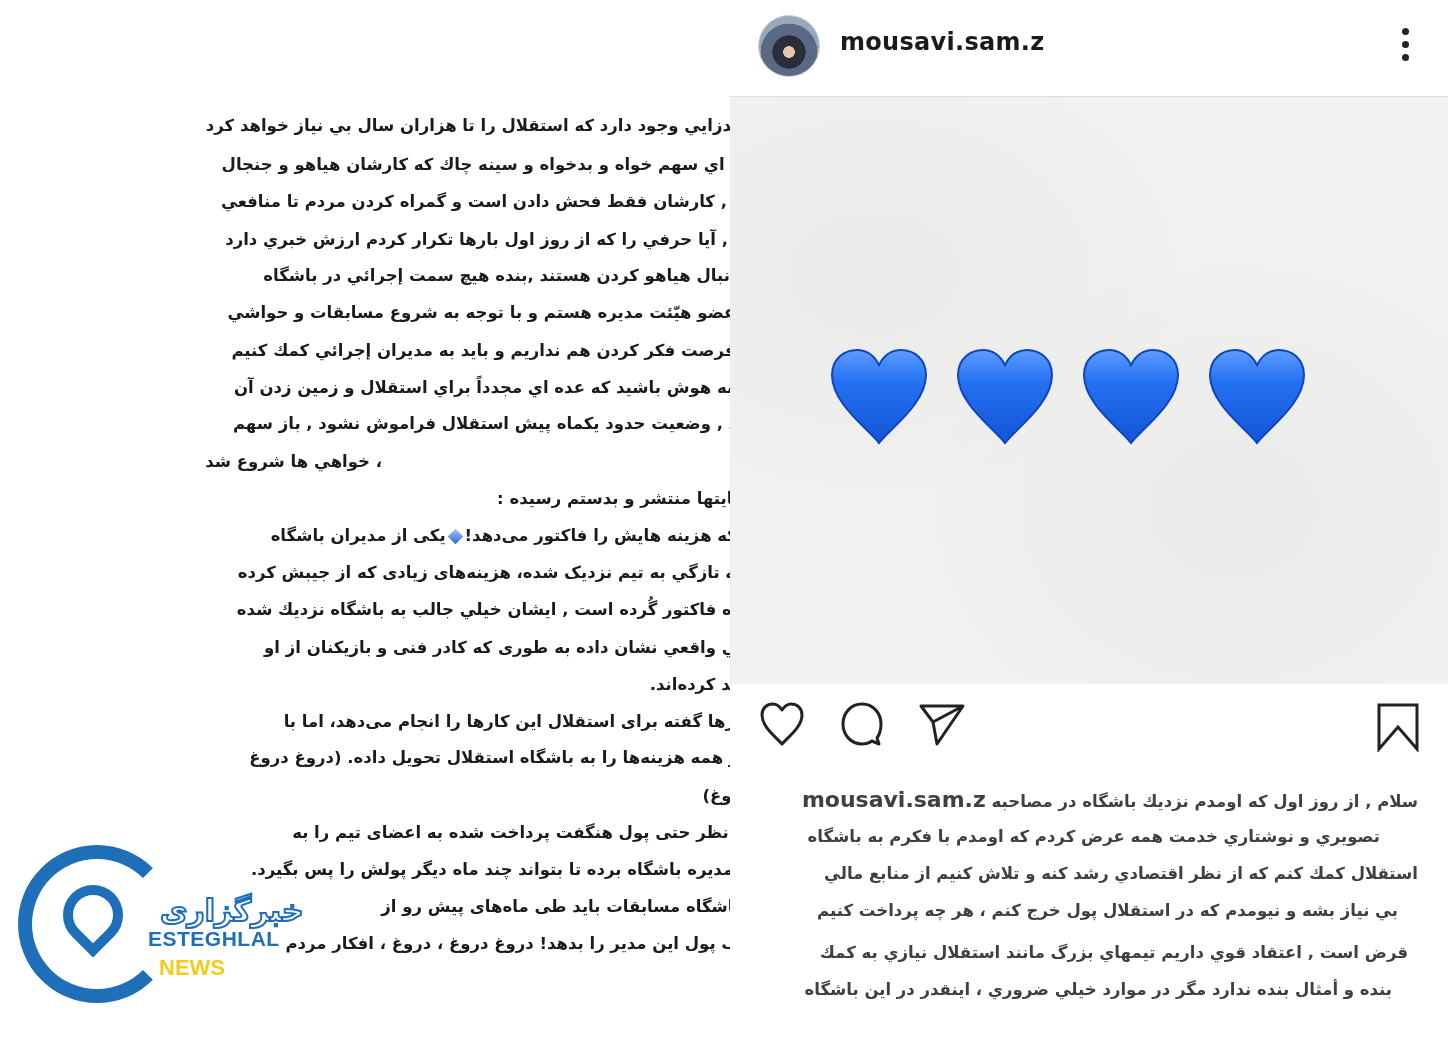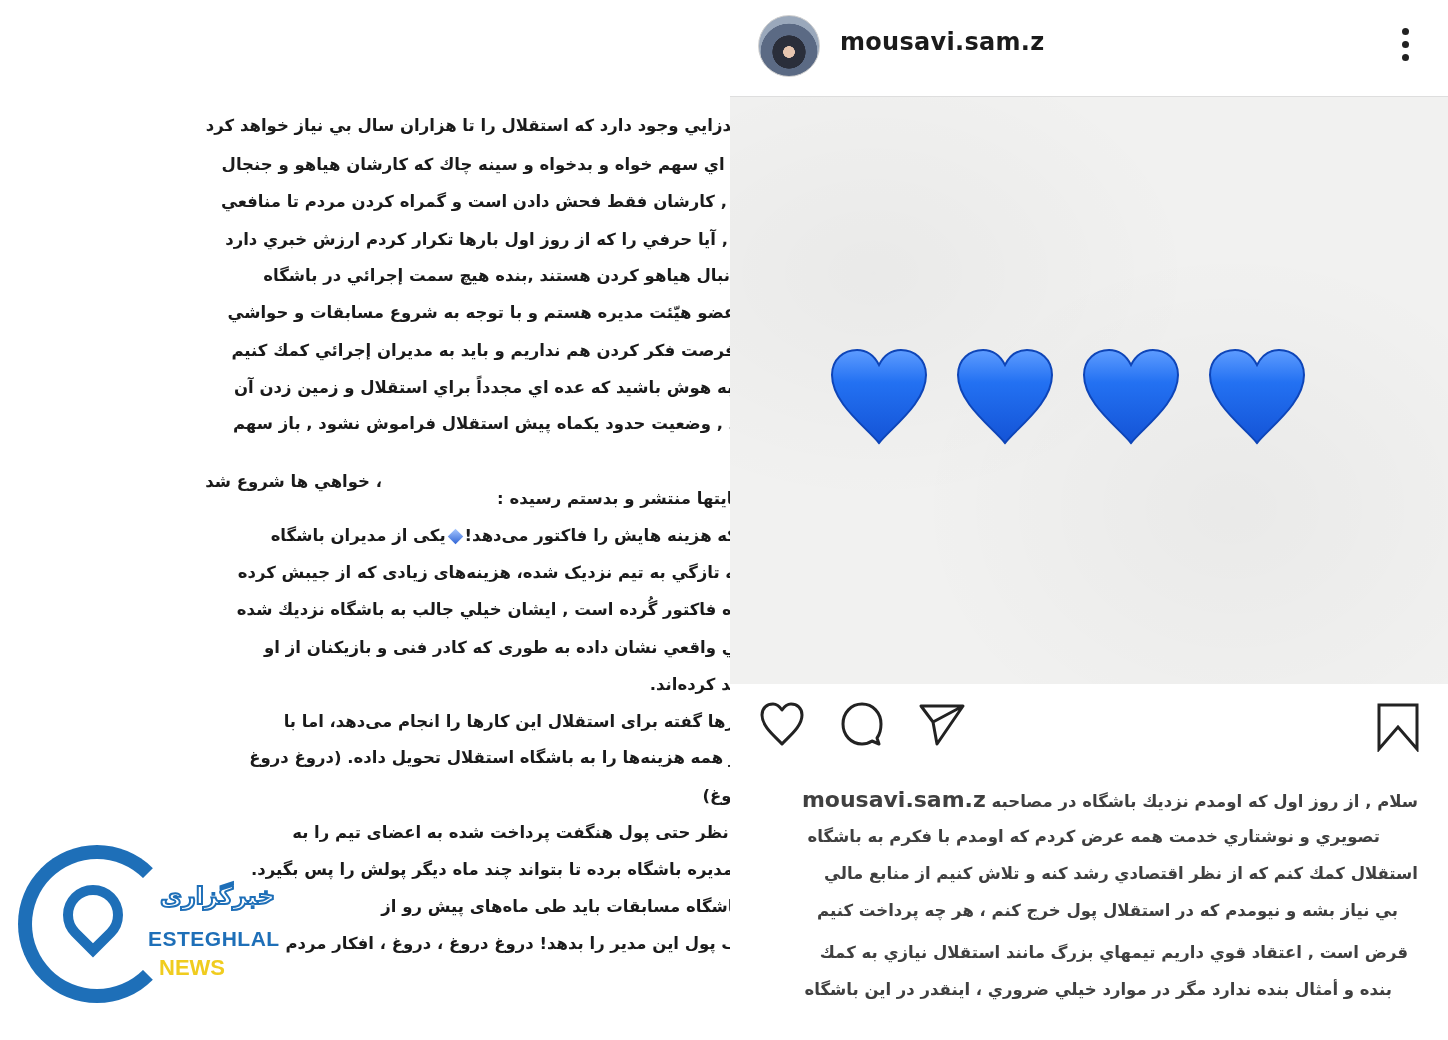--- a/index.html
+++ b/index.html
@@ -30,21 +30,21 @@
   .wm-ring {
     position: absolute; left: 0; top: 0; width: 158px; height: 158px; border-radius: 50%;
     border: 14px solid #1e6fb8; border-right-color: transparent; box-sizing: border-box;
   }
   .wm-pin {
     position: absolute; left: 45px; top: 40px; width: 60px; height: 60px;
     border: 10px solid #1e6fb8; border-radius: 50% 50% 50% 0; transform: rotate(-45deg);
     box-sizing: border-box; background: transparent;
   }
   .wm-fa {
-    position: absolute; left: 142px; top: 37px; font-size: 24px; font-weight: bold;
+    position: absolute; left: 142px; top: 48px; font-size: 30px; font-weight: bold;
     color: #fff; -webkit-text-stroke: 2px #1e6fb8; direction: rtl; font-family: "DejaVu Sans", sans-serif;
   }
   .wm-en {
     position: absolute; left: 130px; top: 82px; font-size: 21px; font-weight: bold;
     color: #1e6fb8; font-family: "Liberation Sans", sans-serif; letter-spacing: 0.5px;
   }
   .wm-news {
     position: absolute; left: 141px; top: 110px; font-size: 22px; font-weight: bold;
     color: #f0cc1f; font-family: "Liberation Sans", sans-serif;
   }
@@ -86,21 +86,21 @@
 <div class="article">
   <div class="line" style="right:56px; top:114px;">فرصت درآمدزايي وجود دارد که استقلال را تا هزاران سال بي نياز خواهد کرد</div>
   <div class="line" style="right:62px; top:153px;">اما اگر عده اي سهم خواه و بدخواه و سينه چاك که كارشان هياهو و جنجال</div>
   <div class="line" style="right:48px; top:190px;">است بگذارند , كارشان فقط فحش دادن است و گمراه كردن مردم تا منافعي</div>
   <div class="line" style="right:52px; top:228px;">بدست آورند , آيا حرفي را كه از روز اول بارها تكرار كردم ارزش خبري دارد</div>
   <div class="line" style="right:66px; top:264px;">بعضي ها دنبال هياهو كردن هستند ,بنده هيچ سمت إجرائي در باشگاه</div>
   <div class="line" style="right:80px; top:339px;">آن حتي فرصت فكر كردن هم نداريم و بايد به مديران إجرائي كمك كنيم</div>
   <div class="line" style="right:36px; top:301px;">ندارم و فقط عضو هيّئت مديره هستم و با توجه به شروع مسابقات و حواشي</div>
   <div class="line" style="right:44px; top:376px;">مردم شريف به هوش باشيد كه عده اي مجدداً براي استقلال و زمين زدن آن</div>
   <div class="line" style="right:40px; top:412px;">نقشه ها دارند , وضعيت حدود يكماه پيش استقلال فراموش نشود , باز سهم</div>
-  <div class="line" style="right:500px; top:450px;margin-top:20px;">، خواهي ها شروع شد</div>
+  <div class="line" style="right:500px; top:450px;">، خواهي ها شروع شد</div>
   <div class="line" style="right:42px; top:487px;">این خبر در سایتها منتشر و بدستم رسیده :</div>
 
   <div class="line" style="right:64px; top:524px;">
     <span class="orb"></span><span>مدیری که هزینه هایش را فاکتور می‌دهد!</span><span class="dia"></span><span>یکی از مدیران باشگاه</span>
   </div>
   <div class="line" style="right:42px; top:561px;">استقلال که به تازگي  به تیم نزدیک شده، هزینه‌های زیادی که از جیبش کرده</div>
   <div class="line" style="right:42px; top:598px;">را براي باشگاه فاكتور گُرده است , ايشان خيلي جالب به باشگاه نزديك شده</div>
   <div class="line" style="right:42px; top:636px;">و خود را حامي واقعي نشان داده به طوری که کادر فنی و بازیکنان از او</div>
   <div class="line" style="right:42px; top:673px;">تعریف و تمجید کرده‌اند.</div>
 

